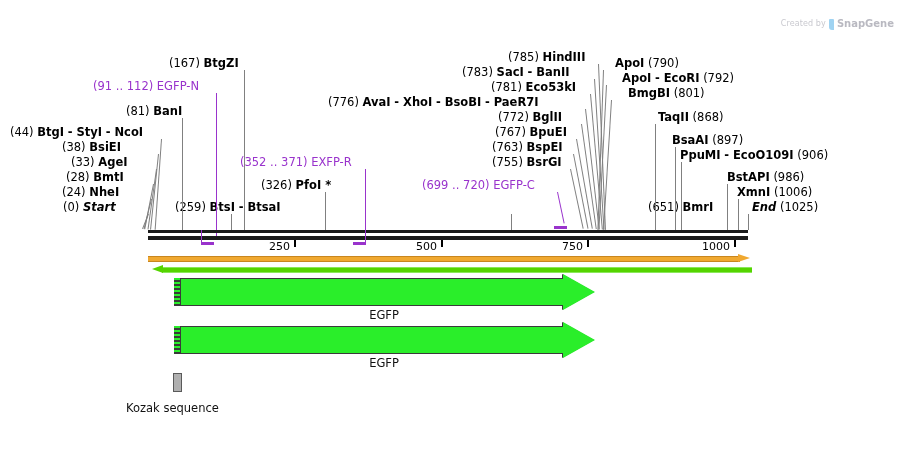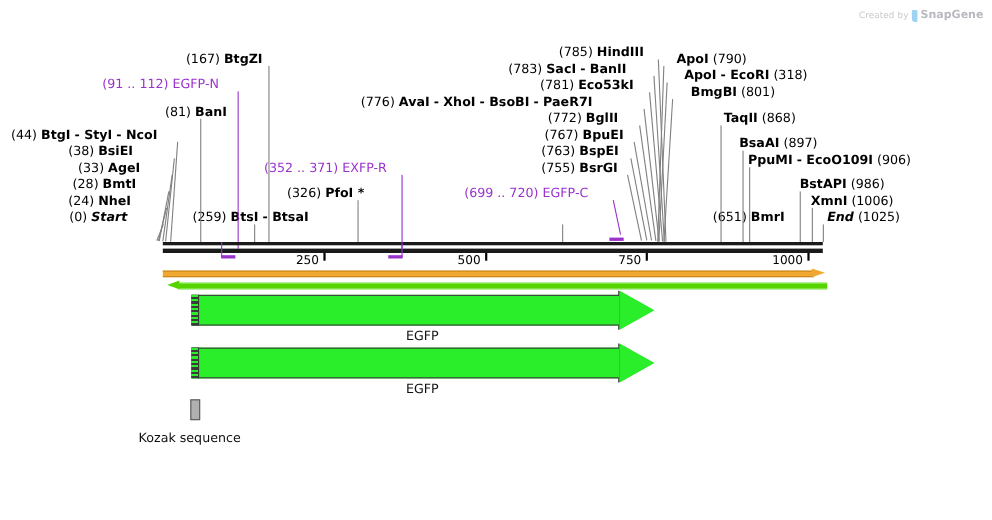--- a/index.html
+++ b/index.html
@@ -4,21 +4,21 @@
 <style>
   html,body{margin:0;padding:0;}
   body{
     width:902px;height:473px;
     background:#ffffff;
     font-family:"DejaVu Sans", sans-serif;
     position:relative;
     overflow:hidden;
     -webkit-font-smoothing:none;
   }
-  .stage{position:absolute;left:0;top:6px;width:902px;height:458px;}
+  .stage{position:absolute;left:0;top:16px;width:902px;height:458px;}
 
   
   .credit{
     position:absolute; right:8px; top:2px;
     display:flex; align-items:center; gap:3px;
     font-size:8px; color:#c9c9cf; letter-spacing:.1px;
     font-family:"DejaVu Sans", sans-serif;
   }
   .credit .mark{
     display:inline-block;width:5px;height:11px;
@@ -119,21 +119,21 @@
   <div class="lbl" style="left:62px;top:170px;">
     <span class="pos">(24)</span>
     <span class="enz">NheI</span>
   </div>
 
   <div class="lbl" style="left:63px;top:185px;">
     <span class="pos">(0)</span>
     <span class="ital">Start</span>
   </div>
 
-  <div class="lbl" style="left:126px;top:89px;margin-left:24px;">
+  <div class="lbl" style="left:126px;top:89px;">
     <span class="pos">(81)</span>
     <span class="enz">BanI</span>
   </div>
 
   <div class="lbl purple" style="left:93px;top:64px;">
     <span>(91 .. 112)</span>
     <span class="enz">EGFP-N</span>
   </div>
 
   <div class="lbl" style="left:169px;top:41px;">
@@ -218,21 +218,21 @@
 
   <div class="lbl" style="left:615px;top:41px;">
     <span class="enz">ApoI</span>
     <span class="pos">(790)</span>
   </div>
 
   <div class="lbl" style="left:622px;top:56px;">
     <span class="enz">ApoI</span>
     <span class="sep"> - </span>
     <span class="enz">EcoRI</span>
-    <span class="pos">(318)</span>
+    <span class="pos">(792)</span>
   </div>
 
   <div class="lbl" style="left:628px;top:71px;">
     <span class="enz">BmgBI</span>
     <span class="pos">(801)</span>
   </div>
 
   <div class="lbl" style="left:658px;top:95px;">
     <span class="enz">TaqII</span>
     <span class="pos">(868)</span>

